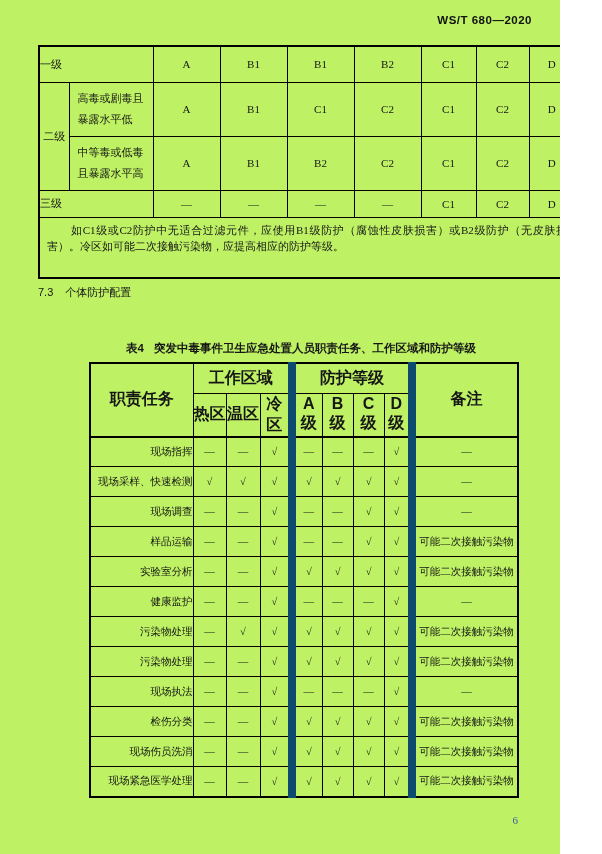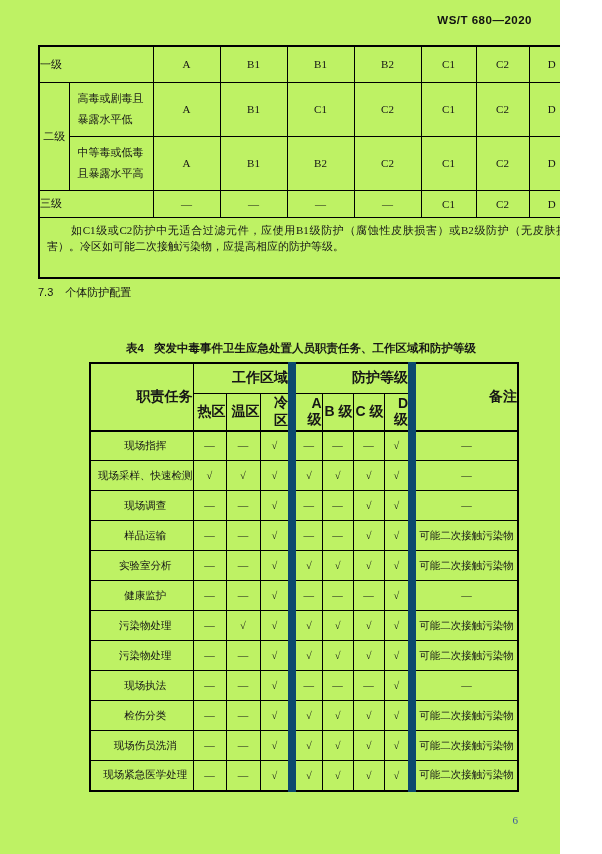--- a/index.html
+++ b/index.html
@@ -43,26 +43,26 @@
   .t4title {
     position:absolute; left:0; top:341px; width:602px; text-align:center;
     font-family:"Liberation Sans","DejaVu Sans",sans-serif;
     font-size:11.5px; font-weight:bold;
   }
   .t4title .num { margin-right:10px; }
   
   .t4 { left:89px; top:362px; width:428px; border:2px solid #000; }
   .t4 th {
     font-family:"Liberation Sans","DejaVu Sans",sans-serif;
-    font-size:14px; font-weight:bold;text-align:right;
+    font-size:16px; font-weight:bold;
   }
   .t4 thead tr { height:30px; }
   .t4 tbody tr { height:30px; }
   .t4 td { font-size:10.5px; }
-  .t4 .task { text-align:center; padding-left:7px; }
+  .t4 .task { text-align:right; padding-left:7px; }
   .t4 .bl2 { border-left:8px solid #0c4a6e; }
   .t4 tbody tr:first-child td { border-top:2px solid #000; }
 </style>
 </head>
 <body>
 
 <div class="page">
 
   <div class="doc-number">WS/T 680—2020</div>
 

